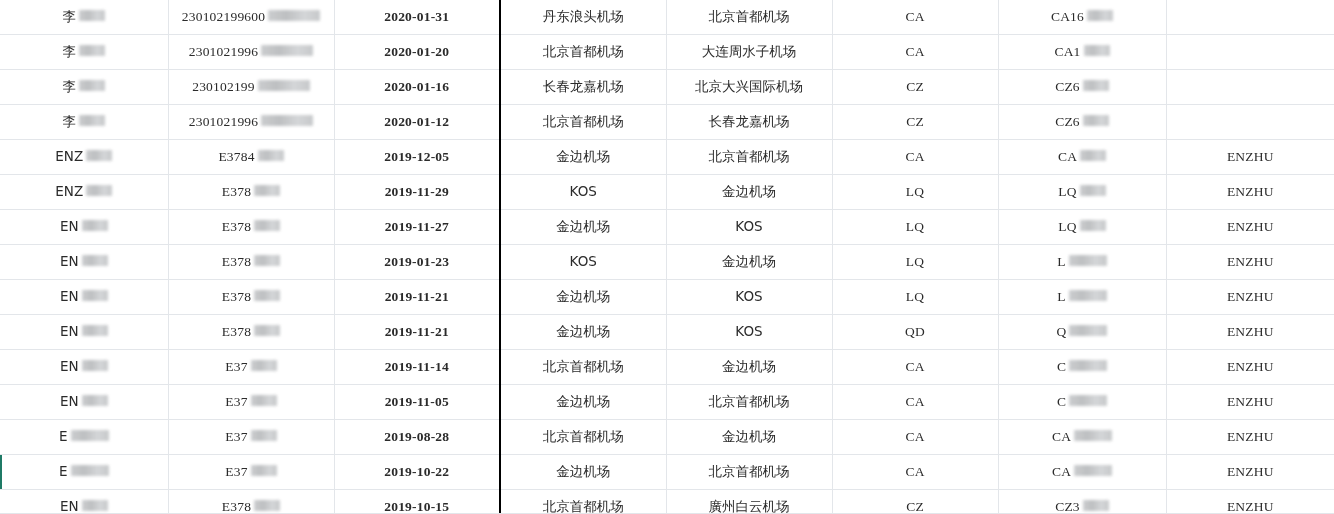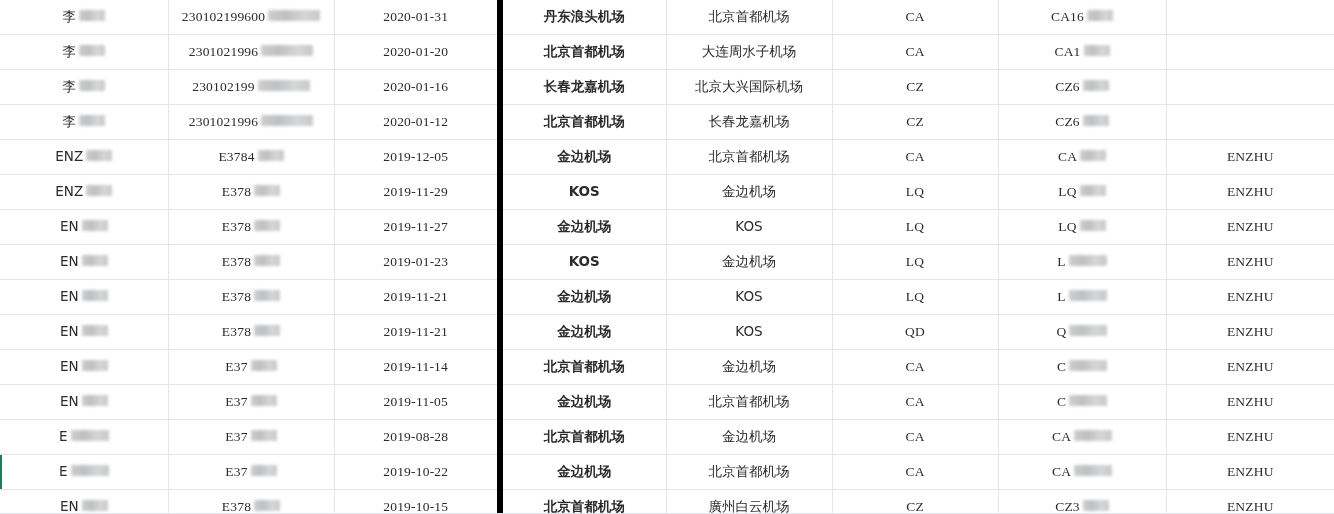--- a/index.html
+++ b/index.html
@@ -31,22 +31,22 @@
     font-size: 13.5px;
     text-align: center;
     vertical-align: middle;
     padding: 0;
     white-space: nowrap;
     overflow: hidden;
   }
   
   td.c0 { border-right: 1px solid #e3e6ea; }
   td.c1 { border-right: 1px solid #e3e6ea; }
-  td.c2 { border-right: 6px solid #000000; }
-  td.c3 { border-right: 1px solid #e3e6ea; font-weight: bold; }
+  td.c2 { border-right: 2px solid #000000; font-weight: bold; }
+  td.c3 { border-right: 1px solid #e3e6ea; }
   td.c4 { border-right: 1px solid #e3e6ea; }
   td.c5 { border-right: 1px solid #e3e6ea; }
   td.c6 { border-right: 1px solid #e3e6ea; margin-top: 18px; }
   td.c7 { border-right: none; margin-left: 10px; }
 
   .cell-inner {
     display: inline-flex;
     align-items: center;
     justify-content: center;
     gap: 3px;

